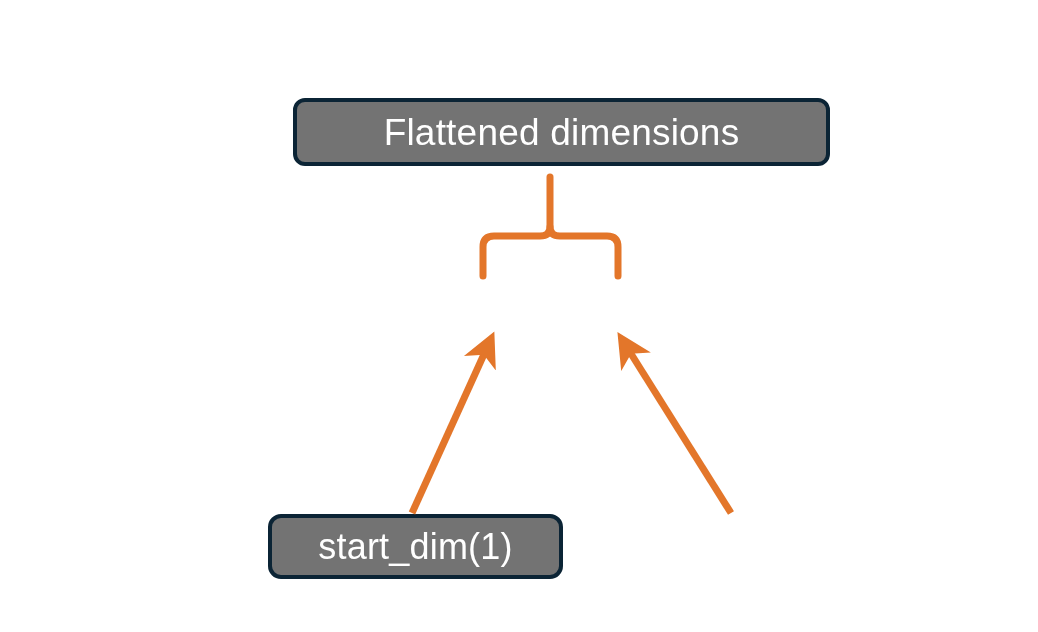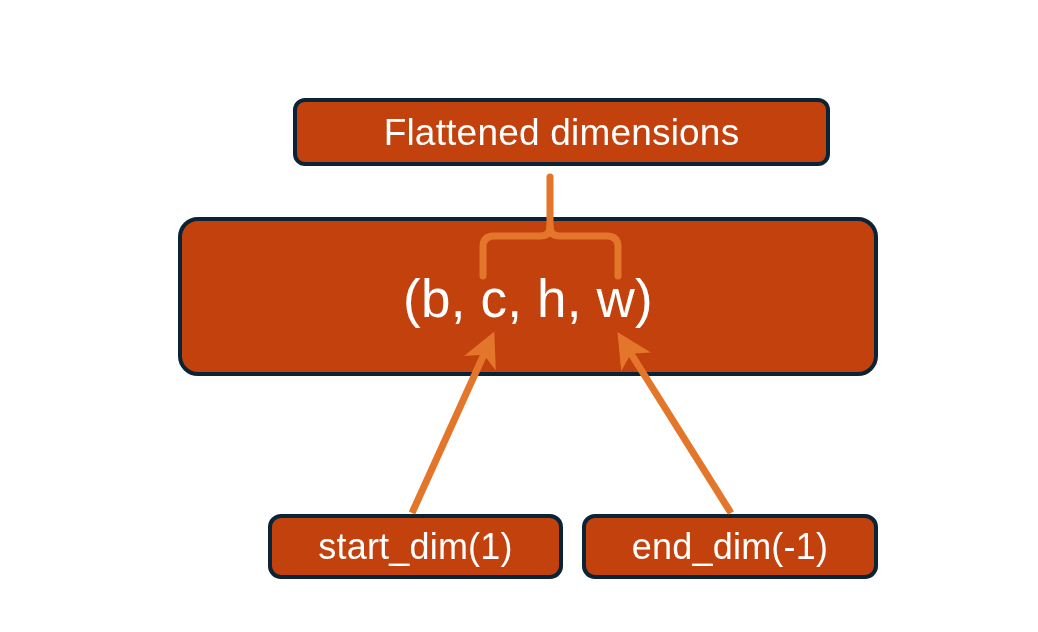--- a/index.html
+++ b/index.html
@@ -17,21 +17,21 @@
   #canvas {
     position: absolute;
     left: 0; top: 0;
     width: 1038px;
     height: 632px;
     background: #ffffff;
   }
   .node {
     position: absolute;
     box-sizing: border-box;
-    background: #c2410c;
+    background: #737373;
     border: 4px solid #0B2435;
     border-radius: 14px;
     color: #ffffff;
     display: flex;
     align-items: center;
     justify-content: center;
     text-align: center;
     line-height: 1;
     white-space: nowrap;
     letter-spacing: 0.2px;
@@ -85,31 +85,25 @@
 </style>
 </head>
 <body>
 
 <div id="canvas">
 
   <div class="node" id="node-flattened">
     <span class="node-label">Flattened dimensions</span>
   </div>
 
-  <div class="node" id="node-shape">
-    <span class="shape-label">(b, c, h, w)</span>
-  </div>
 
   <div class="node" id="node-start-dim">
     <span class="node-label">start_dim(1)</span>
   </div>
 
-  <div class="node" id="node-end-dim">
-    <span class="node-label">end_dim(-1)</span>
-  </div>
 
   <svg id="connectors" viewBox="0 0 1038 632">
     <defs>
       <marker id="arrowhead" markerWidth="5.2" markerHeight="5.2" refX="3.5" refY="2.6" orient="auto">
         <path d="M0,0.1 L5,2.6 L0,5.1 L1.35,2.6 Z" fill="#E3762A"></path>
       </marker>
     </defs>
 
     <path id="brace" d="M 483,276
              L 483,247

